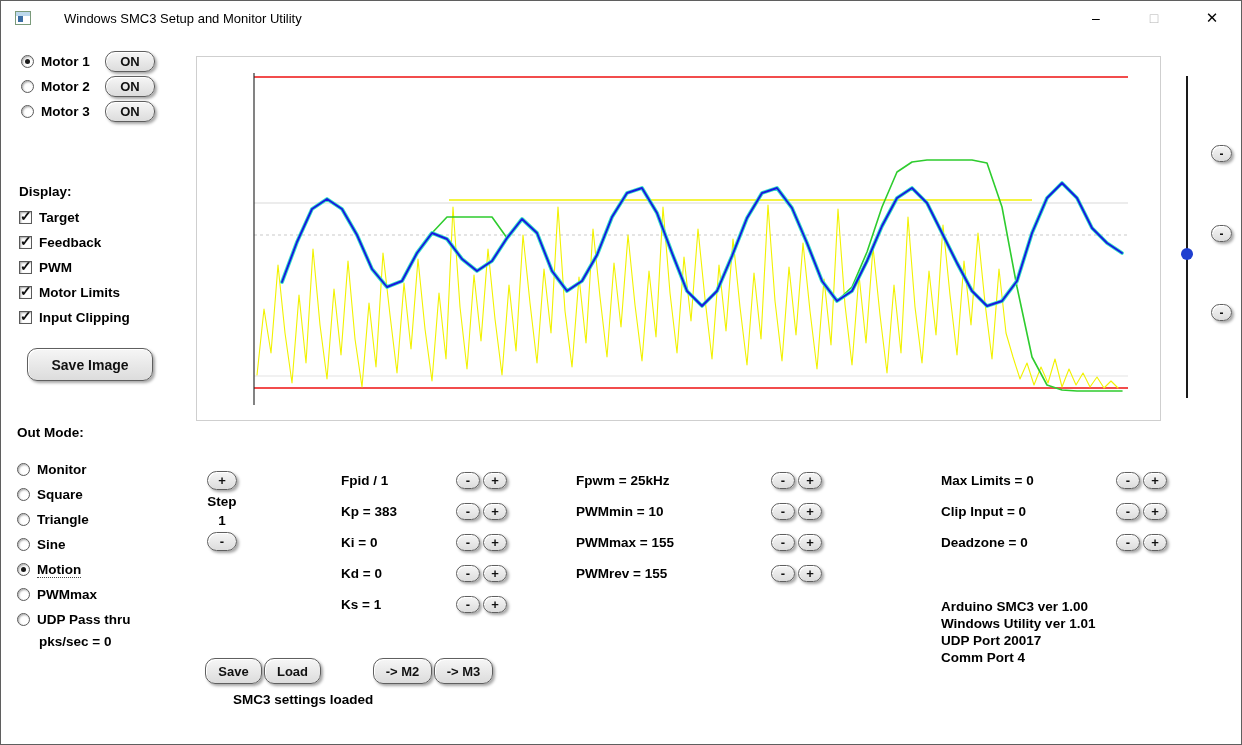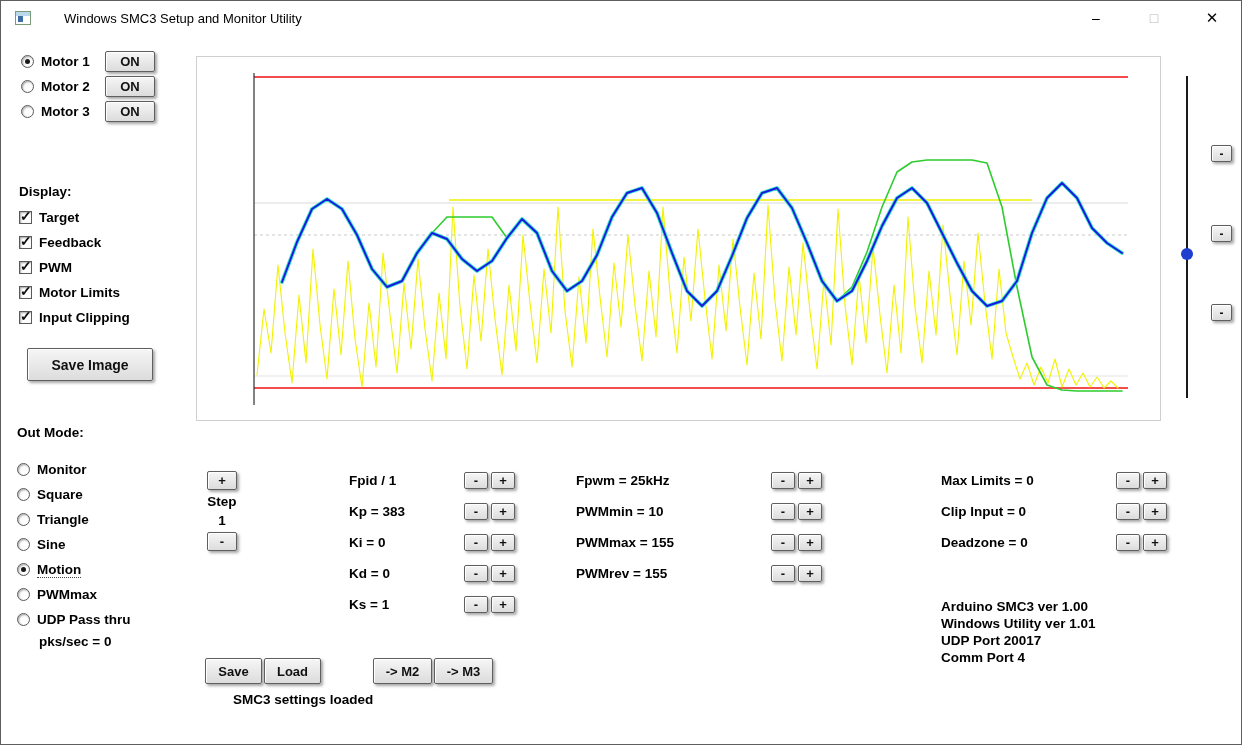--- a/index.html
+++ b/index.html
@@ -15,21 +15,21 @@
   .win-controls { position:absolute; right:0; top:0; height:34px; display:flex; }
   .win-btn { width:58px; height:34px; display:flex; align-items:center; justify-content:center; font-size:14px; cursor:default; }
   .win-btn.maximize { color:#b4b4b4; }
   .win-btn.close { font-size:15px; }
 
   .lbl { font-weight:700; font-size:13.5px; }
 
   
   .btn { font:700 13px "Liberation Sans", sans-serif; color:#111;
     background:linear-gradient(180deg,#f6f6f6,#dcdcdc);
-    border:1px solid #5f5f5f; border-radius:2px;
+    border:1px solid #5f5f5f; border-radius:10px;
     box-shadow:inset 1px 1px 0 #ffffff, 2px 2px 3px rgba(0,0,0,.35);
     display:inline-flex; align-items:center; justify-content:center; }
   .on-btn { width:50px; height:21px; }
   .big-btn { width:126px; height:33px; font-size:14px; }
   .mini { width:24px; height:17px; font-size:13px; line-height:1; }
   .tiny { width:21px; height:17px; font-size:12px; }
   .wide-btn { width:57px; height:26px; }
   .m-btn { width:59px; height:26px; }
   .step-btn { width:30px; height:19px; }
 
@@ -64,21 +64,21 @@
   .slider-thumb { position:absolute; left:1180px; top:247px; width:12px; height:12px; border-radius:50%; background:#1f3fd0; }
   .side-btn-1 { position:absolute; left:1210px; top:144px; }
   .side-btn-2 { position:absolute; left:1210px; top:224px; }
   .side-btn-3 { position:absolute; left:1210px; top:303px; }
 
   .g-step { position:absolute; left:203px; top:470px; width:36px; display:flex; flex-direction:column; align-items:center; gap:4px; }
   .param-group { position:absolute; display:flex; flex-direction:column; gap:13px; }
   .param-row { display:flex; align-items:center; height:18px; }
   .param-label { font-weight:700; font-size:13.5px; }
   .pair { display:inline-flex; gap:3px; }
-  .g-pid { left:340px; top:470px;margin-left:8px; }
+  .g-pid { left:340px; top:470px; }
   .g-pid .param-label { width:115px; }
   .g-pwm { left:575px; top:470px; }
   .g-pwm .param-label { width:195px; }
   .g-limits { left:940px; top:470px; }
   .g-limits .param-label { width:175px; }
 
   .g-saveload { position:absolute; left:204px; top:657px; display:flex; gap:2px; }
   .g-m2m3 { position:absolute; left:372px; top:657px; display:flex; gap:2px; }
   .status-text { position:absolute; left:232px; top:691px; }
   .g-comm { position:absolute; left:575px; top:627px; display:flex; flex-direction:column; gap:14px; }

